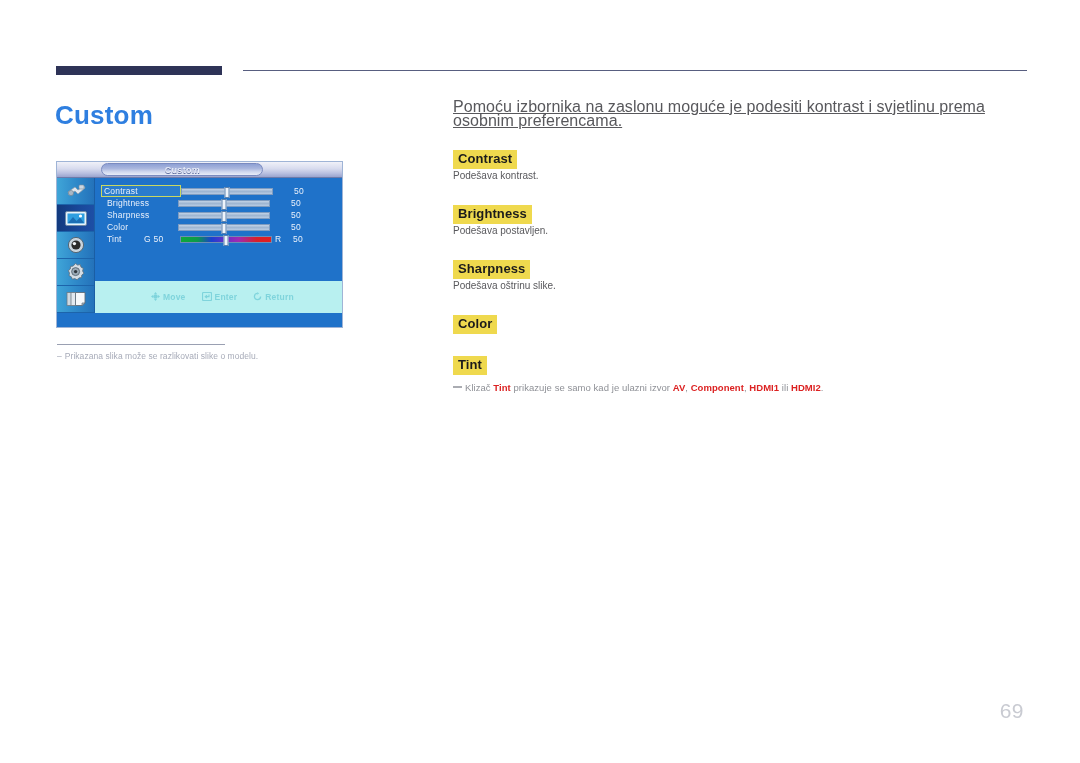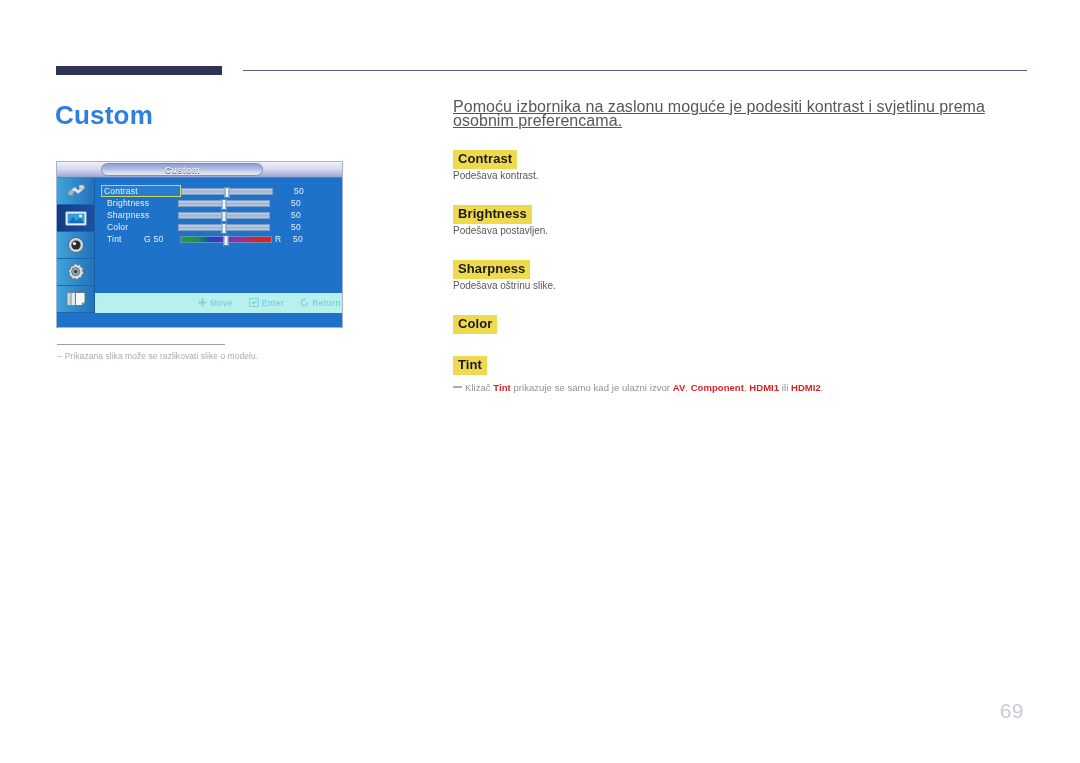--- a/index.html
+++ b/index.html
@@ -187,25 +187,25 @@
     width: 30px;
     text-align: right;
     padding-right: 10px;
     letter-spacing: 0.3px;
   }
   .row .spacer { width: 11px; }
 
   .osd-footer {
     position: absolute;
     left: 0; right: 0; bottom: 0;
-    height: 20px;
+    height: 32px;
     background: #b8f0f0;
     display: flex;
     align-items: center;
-    padding-left: 103px;
+    padding-left: 56px;
     gap: 16px;
   }
   .osd-footer .fitem {
     display: flex;
     align-items: center;
     gap: 3px;
     font-size: 8.5px;
     color: #7fd4dc;
     font-weight: bold;
     letter-spacing: 0.2px;

